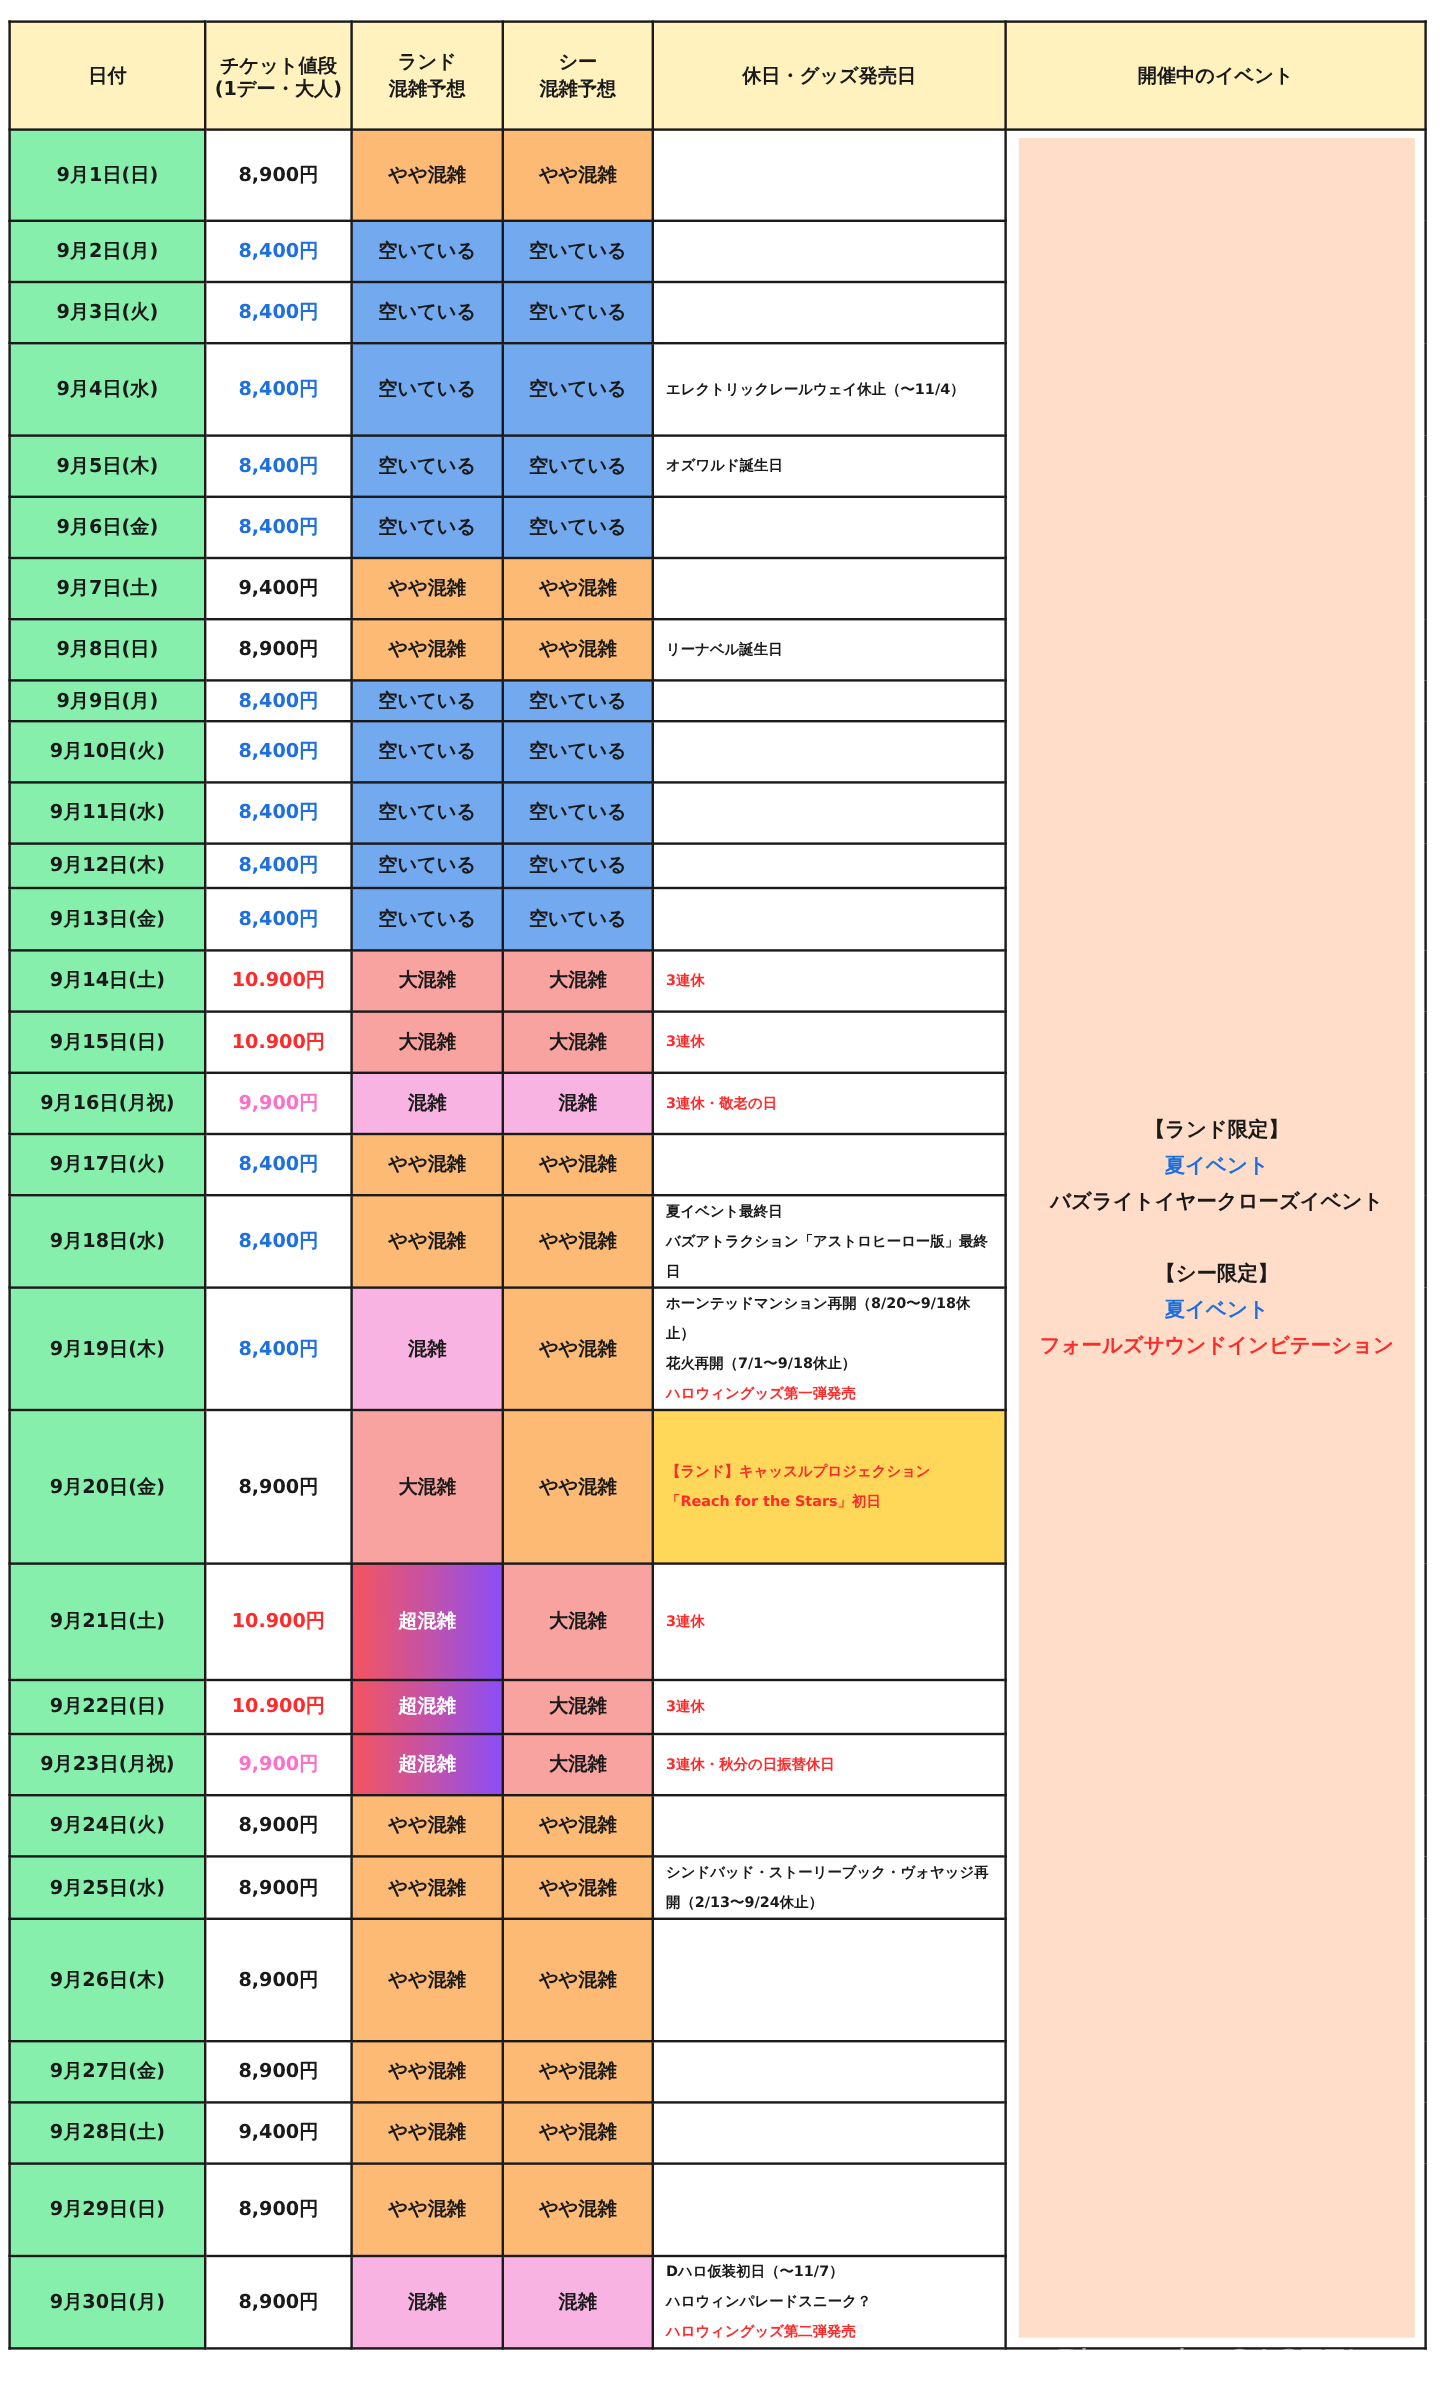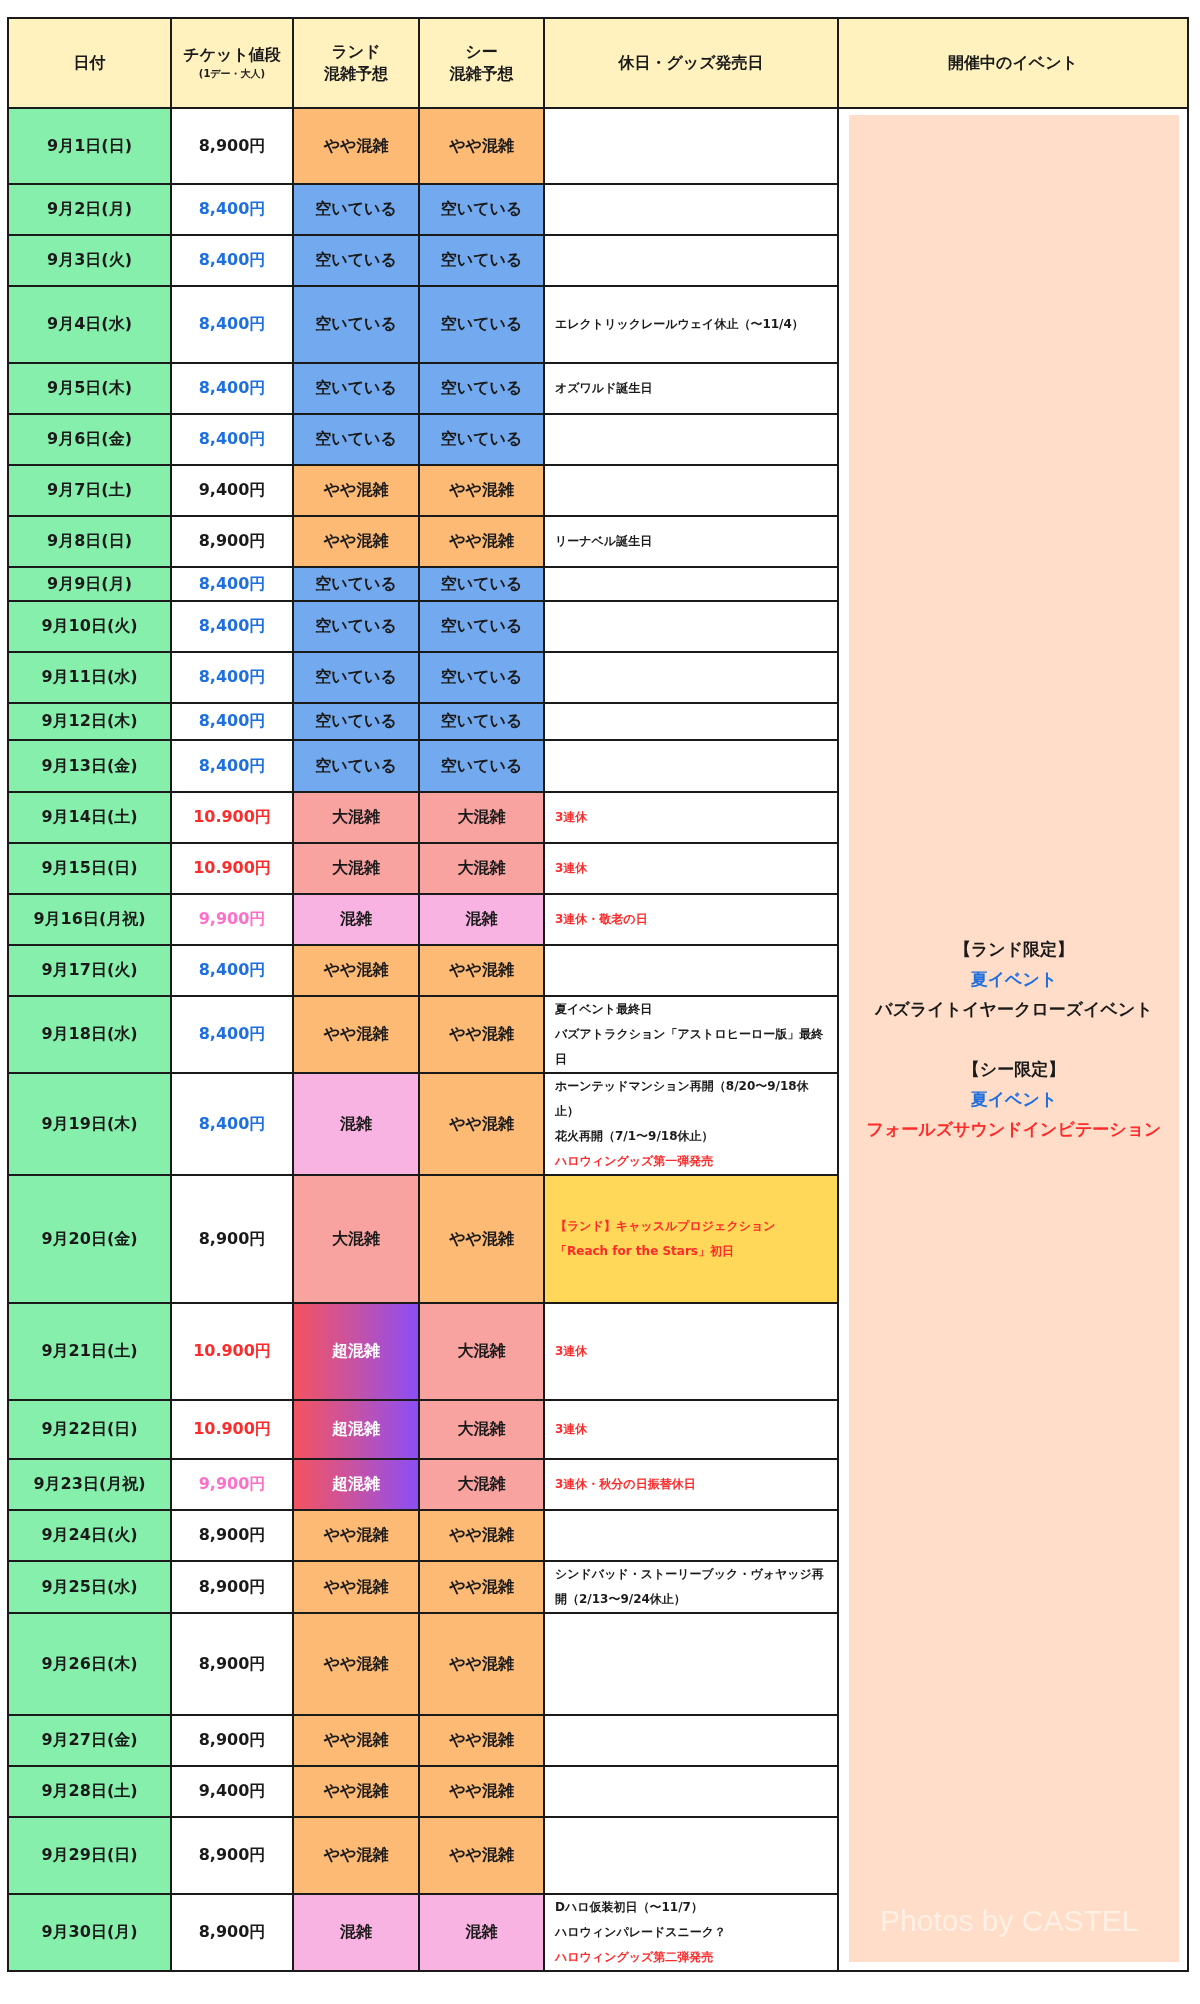--- a/index.html
+++ b/index.html
@@ -1,35 +1,35 @@
 <!DOCTYPE html>
 <html><head>
 <meta charset="utf-8">
 <style>
   html,body{margin:0;padding:0;background:#fff;}
   body{width:1200px;height:2004px;position:relative;overflow:hidden;font-family:"DejaVu Sans","Liberation Sans",sans-serif;}
   table{position:absolute;left:7px;top:17px;border-collapse:collapse;table-layout:fixed;width:1180px;}
   td,th{border:2.5px solid #1a1a1a;padding:0;font-weight:bold;font-size:16px;color:#1a1a1a;text-align:center;vertical-align:middle;}
   th{background:#FFF2BF;height:88px;font-size:16px;line-height:22px;}
-  th .sub{display:block;font-size:10px;line-height:16px;}
+  th .sub{display:block;font-size:16px;line-height:16px;}
   td.date{background:#86efac;}
   td.price{background:#fff;}
   .c-blue{color:#1E6FE0;} .c-red{color:#FF2A2A;} .c-pink{color:#FF6FC8;} .c-black{color:#1a1a1a;}
   td.lvl-yaya{background:#fdba74;}
   td.lvl-aki{background:#73A9EE;}
   td.lvl-dai{background:#F9A3A1;}
   td.lvl-kon{background:#F9B3E2;}
   td.lvl-cho{background:linear-gradient(90deg,#F35460 0%,#C552A6 50%,#8B4EF5 100%);color:#fff;}
   td.note{text-align:left;padding:0 10px;font-weight:bold;font-size:12px;line-height:25px;background:#fff;}
   td.note.hl{background:#FFD85A;}
   td.event{background:#fff;position:relative;vertical-align:top;}
   .event-panel{position:absolute;left:10px;right:8px;top:6px;bottom:8px;background:#FFDDC8;display:flex;flex-direction:column;justify-content:center;align-items:center;}
   .event-panel .line{font-size:17px;line-height:30px;font-weight:bold;}
   .event-panel .gap{height:30px;}
-  .watermark{position:absolute;left:880px;top:1904px;font-size:30px;color:rgba(255,255,255,0.55);font-weight:normal;font-family:"Liberation Sans",sans-serif;text-align:right;}
+  .watermark{position:absolute;left:880px;top:1952px;font-size:30px;color:rgba(255,255,255,0.55);font-weight:normal;font-family:"Liberation Sans",sans-serif;text-align:right;}
 </style>
 </head>
 <body>
 
 <table>
   <colgroup>
     <col style="width:163px">
       <col style="width:122px">
       <col style="width:126px">
       <col style="width:125px">
@@ -223,21 +223,21 @@
       </tr>
       <tr style="height: 97px;">
         <td class="date">9月21日(土)</td>
         <td class="price c-red">10.900円</td>
         <td class="lvl-cho">超混雑</td>
         <td class="lvl-dai">大混雑</td>
         <td class="note">
           <div class="c-red">3連休</div>
         </td>
       </tr>
-      <tr style="height: 59px; margin-top: 18px;">
+      <tr style="height: 45px; margin-top: 18px;">
         <td class="date">9月22日(日)</td>
         <td class="price c-red">10.900円</td>
         <td class="lvl-cho">超混雑</td>
         <td class="lvl-dai">大混雑</td>
         <td class="note">
           <div class="c-red">3連休</div>
         </td>
       </tr>
       <tr style="height: 51px;">
         <td class="date">9月23日(月祝)</td>

